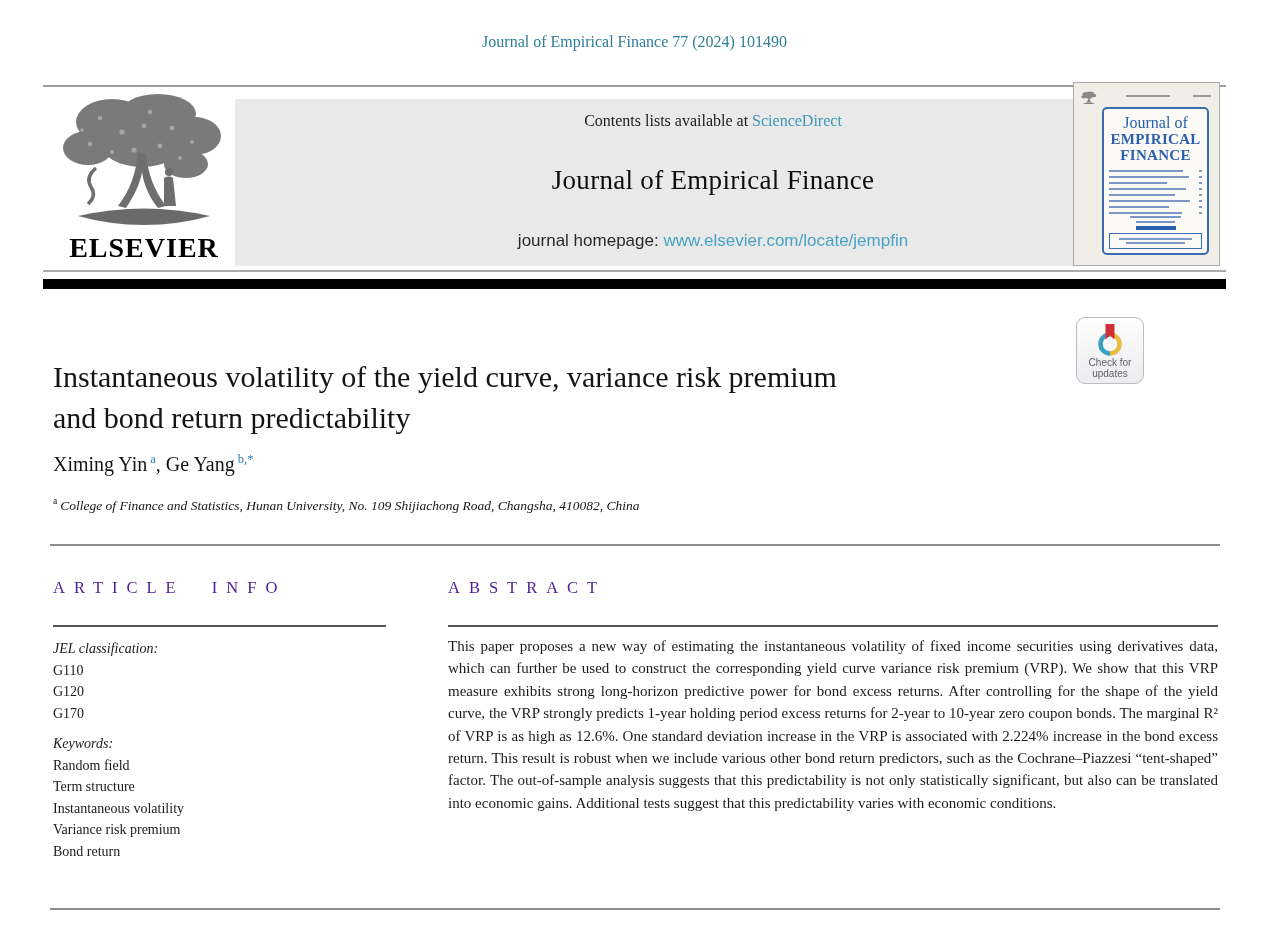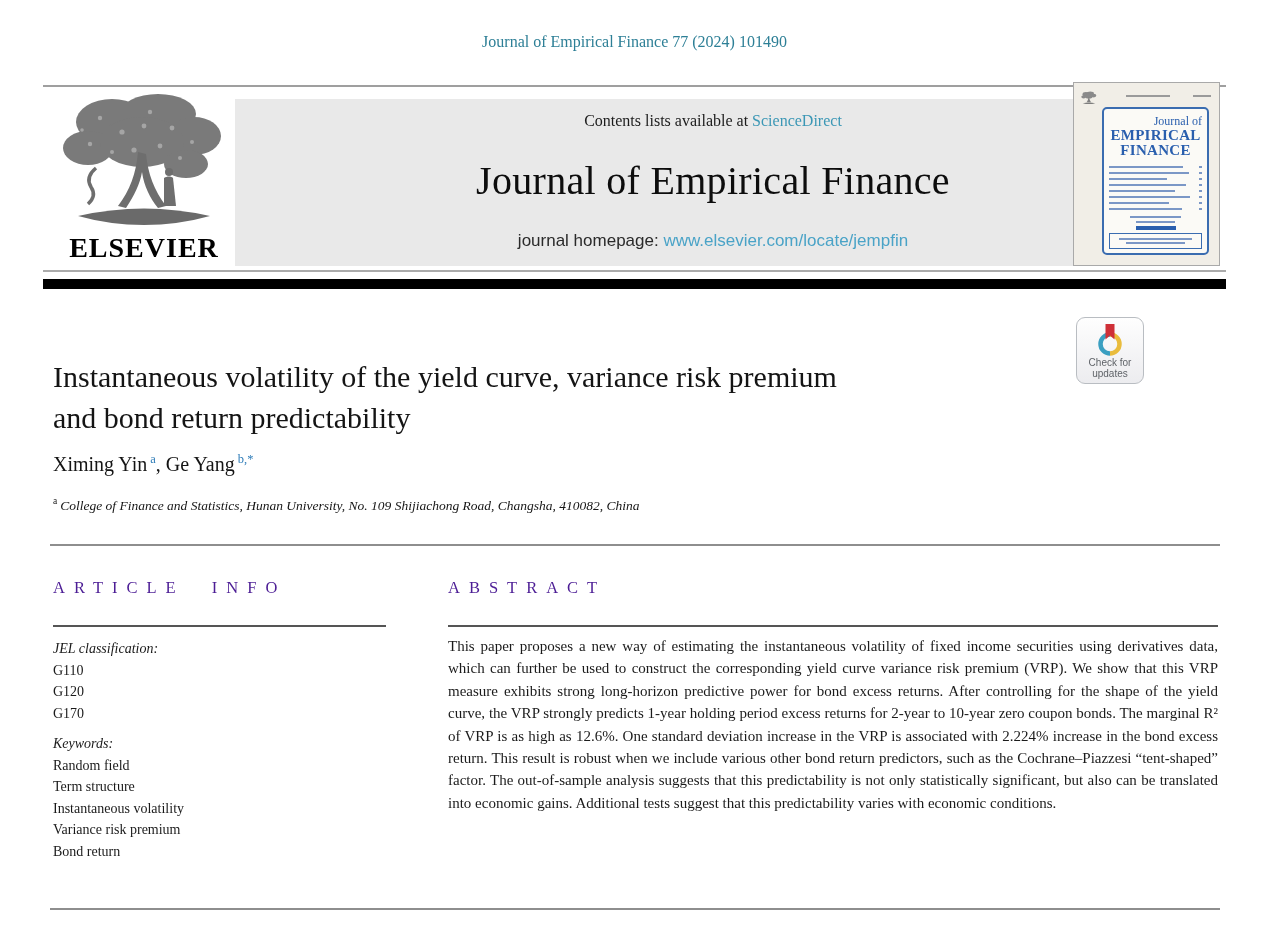--- a/index.html
+++ b/index.html
@@ -22,36 +22,36 @@
   .logo-block{position:absolute;left:55px;top:92px;width:178px;height:174px;text-align:center;}
   .logo-block svg{display:block;margin:0 auto;}
   .elsevier-word{font-size:28px;font-weight:bold;color:#000000;letter-spacing:1px;margin-top:2px;}
 
   
   .banner{position:absolute;left:235px;top:99px;width:956px;height:167px;background:#e9e9e9;
           display:flex;flex-direction:column;justify-content:space-between;align-items:center;
           padding:13px 0 15px 0;box-sizing:border-box;}
   .contents-line{font-size:16px;color:#1c1c1c;}
   .contents-line .lnk{color:#3b97b5;text-decoration:none;}
-  .banner-title{font-size:40px;color:#0d0d0d;letter-spacing:.3px;}
+  .banner-title{font-size:27px;color:#0d0d0d;letter-spacing:.3px;}
   .homepage-line{font-family:"Liberation Sans",sans-serif;font-size:17px;color:#2a2a2a;}
   .homepage-line .lnk{color:#4aa3c7;text-decoration:none;}
 
   
   .cover{position:absolute;left:1073px;top:82px;width:147px;height:184px;background:#f1eee7;
          border:1px solid #a9a9a9;box-sizing:border-box;}
   .cover-tree{position:absolute;left:7px;top:6px;}
   .cover-topbar{position:absolute;height:2px;background:#9a9a9a;top:12px;}
   .cover-topbar.a{left:52px;width:44px;}
   .cover-topbar.b{right:8px;width:18px;}
   .cover-frame{position:absolute;left:28px;top:24px;right:10px;bottom:10px;
                border:2px solid #3a6cb0;border-radius:5px;background:#fbfaf6;
                padding:6px 5px 4px 5px;box-sizing:border-box;overflow:hidden;}
   .cover-title{color:#2a5fae;text-align:center;line-height:1.05;}
-  .cover-title .l1{font-size:12px;text-align:right;}
+  .cover-title .l1{font-size:16px;}
   .cover-title .l2,.cover-title .l3{font-size:15px;font-weight:bold;letter-spacing:.3px;}
   .cover-toc{margin-top:7px;}
   .toc-row{display:flex;justify-content:space-between;align-items:center;margin:4px 0;}
   .toc-row .ln{height:2px;background:#7b97c6;}
   .toc-row .pg{width:3px;height:2px;background:#7b97c6;}
   .toc-row:nth-child(1) .ln{width:80%;} .toc-row:nth-child(2) .ln{width:86%;}
   .toc-row:nth-child(3) .ln{width:62%;} .toc-row:nth-child(4) .ln{width:83%;}
   .toc-row:nth-child(5) .ln{width:71%;} .toc-row:nth-child(6) .ln{width:87%;}
   .toc-row:nth-child(7) .ln{width:64%;} .toc-row:nth-child(8) .ln{width:79%;}
   .cover-foot{position:absolute;left:5px;right:5px;bottom:4px;text-align:center;}

